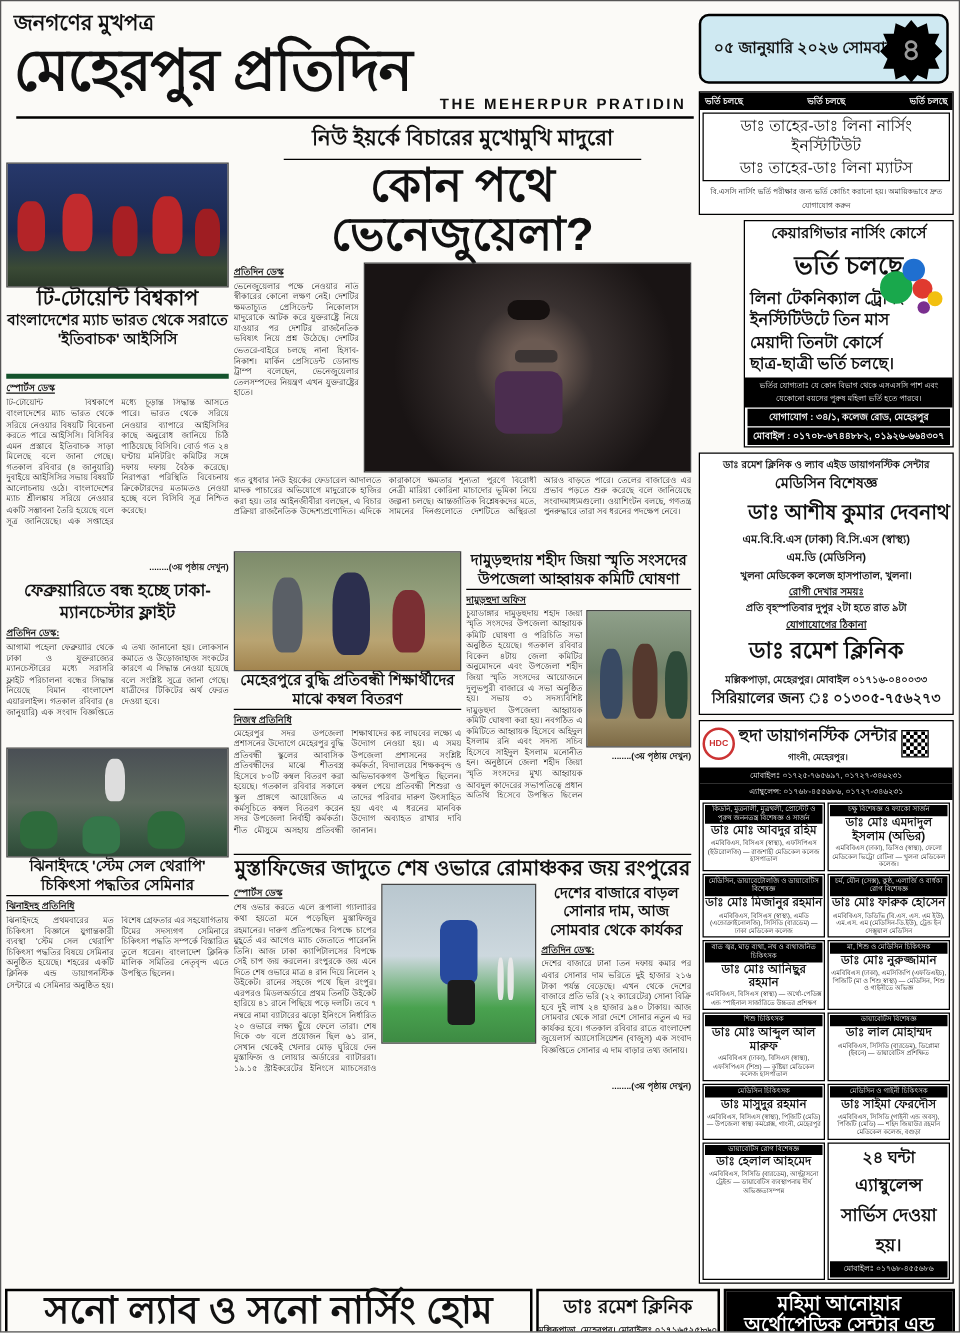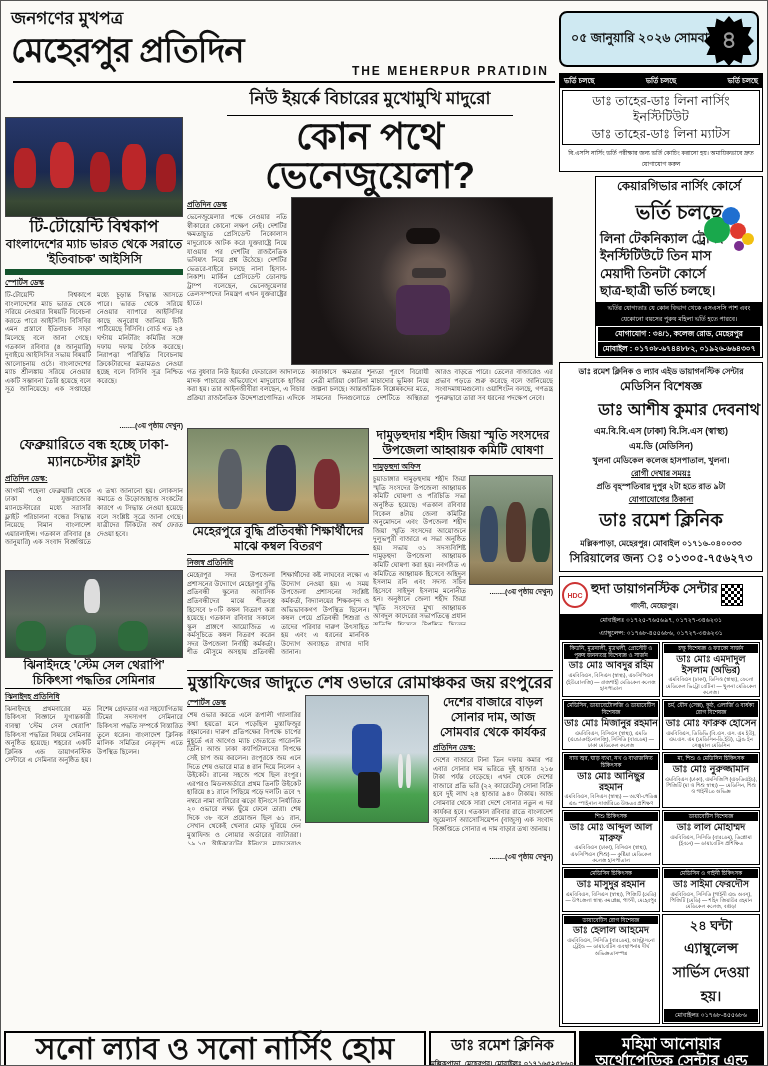--- a/index.html
+++ b/index.html
@@ -11,21 +11,21 @@
   }
   .row { display:flex; }
   .grow { flex:1; }
   .tiny { font-size:6.6px; line-height:1.3; text-align:justify; color:#222; }
   .byline { font-size:7.5px; font-weight:bold; text-decoration:underline; margin:2px 0; }
   .cont { font-size:7px; font-weight:bold; text-align:right; margin-top:1px; }
   .bar { background:#000; color:#fff; text-align:center; font-weight:bold; }
   
   #masthead-zone { width:556px; padding:4px 0 0 6px; }
   #tagline { font-size:17px; font-weight:bold; }
-  #paper-title { font-size:34px; font-weight:bold; line-height:1.02; letter-spacing:-1px; white-space:nowrap; }
+  #paper-title { font-size:46px; font-weight:bold; line-height:1.02; letter-spacing:-1px; white-space:nowrap; }
   #paper-title-en { font-size:12px; font-weight:bold; text-align:right; letter-spacing:2px; padding-right:12px; margin-top:-4px; }
   #masthead-rule { border-top:2.5px solid #000; margin:3px 6px 0 2px; }
   #date-wrap { position:relative; border:2px solid #000; border-radius:8px; background:#cfe9f2; height:56px; margin:8px 4px 6px 0; display:flex; align-items:center; padding-left:10px; }
   #date-text { font-size:12.5px; font-weight:bold; }
   #page-star { position:absolute; right:3px; top:3px; width:50px; height:50px; background:#000;
     clip-path:polygon(50% 0%,60% 12%,75% 5%,78% 22%,95% 22%,88% 38%,100% 50%,88% 62%,95% 78%,78% 78%,75% 95%,60% 88%,50% 100%,40% 88%,25% 95%,22% 78%,5% 78%,12% 62%,0% 50%,12% 38%,5% 22%,22% 22%,25% 5%,40% 12%);
     display:flex; align-items:center; justify-content:center; color:#9a9a9a; font-size:24px; font-weight:bold; }
   
   #top-band { display:flex; }
   #main-col { width:556px; padding:0 4px 0 4px; }
@@ -127,21 +127,21 @@
 
         <div id="left-col">
           <div class="photo ph-cricket" style="margin-top:-78px;">
             <div class="blob" style="left:8px;top:30px;width:22px;height:40px;background:#b32428;"></div>
             <div class="blob" style="left:44px;top:24px;width:24px;height:46px;background:#c22b2e;"></div>
             <div class="blob" style="left:84px;top:34px;width:20px;height:40px;background:#a81f24;"></div>
             <div class="blob" style="left:116px;top:26px;width:24px;height:46px;background:#bb2629;"></div>
             <div class="blob" style="left:150px;top:36px;width:20px;height:38px;background:#9e1d22;"></div>
           </div>
           <div class="hl-l">টি-টোয়েন্টি বিশ্বকাপ</div>
-          <div class="hl-s" style="border-bottom:6px solid #14532d;padding-bottom:2px;">বাংলাদেশের ম্যাচ ভারত থেকে সরাতে 'ইতিবাচক' আইসিসি</div>
+          <div class="hl-s" style="border-bottom:4px solid #14532d;padding-bottom:20px;">বাংলাদেশের ম্যাচ ভারত থেকে সরাতে 'ইতিবাচক' আইসিসি</div>
           <div class="byline">স্পোর্টস ডেস্ক</div>
           <div class="tiny cols2" style="height:128px;overflow:hidden;">টি-টোয়েন্টি বিশ্বকাপে বাংলাদেশের ম্যাচ ভারত থেকে সরিয়ে নেওয়ার বিষয়টি বিবেচনা করতে পারে আইসিসি। বিসিবির এমন প্রস্তাবে ইতিবাচক সাড়া মিলেছে বলে জানা গেছে। গতকাল রবিবার (৪ জানুয়ারি) দুবাইয়ে আইসিসির সভায় বিষয়টি আলোচনায় ওঠে। বাংলাদেশের ম্যাচ শ্রীলঙ্কায় সরিয়ে নেওয়ার একটি সম্ভাবনা তৈরি হয়েছে বলে সূত্র জানিয়েছে। এক সপ্তাহের মধ্যে চূড়ান্ত সিদ্ধান্ত আসতে পারে। ভারত থেকে সরিয়ে নেওয়ার ব্যাপারে আইসিসির কাছে অনুরোধ জানিয়ে চিঠি পাঠিয়েছে বিসিবি। বোর্ড গত ২৪ ঘণ্টায় মনিটরিং কমিটির সঙ্গে দফায় দফায় বৈঠক করেছে। নিরাপত্তা পরিস্থিতি বিবেচনায় ক্রিকেটারদের মতামতও নেওয়া হচ্ছে বলে বিসিবি সূত্র নিশ্চিত করেছে।</div>
           <div class="cont">........(৩য় পৃষ্ঠায় দেখুন)</div>
 
           <div class="hl-m" style="margin-top:5px;">ফেব্রুয়ারিতে বন্ধ হচ্ছে ঢাকা-ম্যানচেস্টার ফ্লাইট</div>
           <div class="byline">প্রতিদিন ডেস্ক:</div>
           <div class="tiny cols2" style="height:78px;overflow:hidden;">আগামী পহেলা ফেব্রুয়ারি থেকে ঢাকা ও যুক্তরাজ্যের ম্যানচেস্টারের মধ্যে সরাসরি ফ্লাইট পরিচালনা বন্ধের সিদ্ধান্ত নিয়েছে বিমান বাংলাদেশ এয়ারলাইন্স। গতকাল রবিবার (৪ জানুয়ারি) এক সংবাদ বিজ্ঞপ্তিতে এ তথ্য জানানো হয়। লোকসান কমাতে ও উড়োজাহাজ সংকটের কারণে এ সিদ্ধান্ত নেওয়া হয়েছে বলে সংশ্লিষ্ট সূত্রে জানা গেছে। যাত্রীদের টিকিটের অর্থ ফেরত দেওয়া হবে।</div>
 
           <div class="photo ph-seminar" style="margin-top:5px;">
             <div class="blob" style="left:10px;top:50px;width:30px;height:30px;background:#2e6b3c;"></div>

